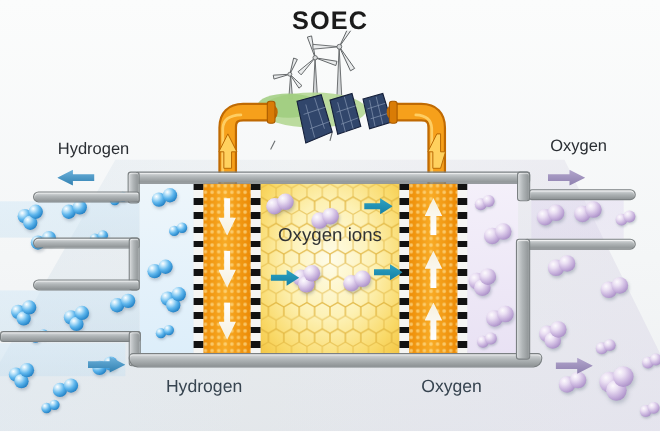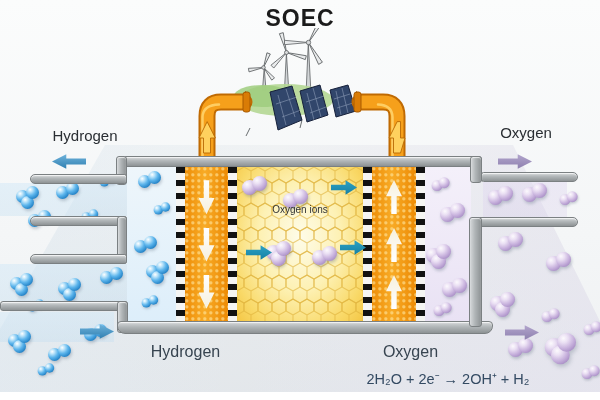--- a/index.html
+++ b/index.html
@@ -60,21 +60,21 @@
      background:radial-gradient(circle at 32% 28%,#ffffff 0%,#bfe5fa 18%,#5db5ec 45%,#1f7fc4 78%,#0f5f9f 100%);}
   .mp::before,.mp::after,.mp i{width:15px;height:15px;
      background:radial-gradient(circle at 33% 28%,#fcfafd 0%,#eadff3 25%,#c8b2dd 55%,#a68bc4 82%,#8f76ad 100%);}
   .m::before{left:0;top:4px;} .m::after{left:10px;top:0;} .m i{left:5px;top:10px;display:none;}
   .m.tri i{display:block;}
   .m.sm{transform:scale(.72);} .m.lg{transform:scale(1.25);}
   
   .txt{position:absolute;z-index:8;text-align:center;color:#26292c;}
   .title{left:225px;top:5px;width:150px;font-size:23px;font-weight:bold;letter-spacing:1px;color:#1b1b1b;}
   .lab-top{font-size:15px;color:#2a2e33;}
-  .ions{left:239px;top:204px;width:122px;font-size:10px;color:#303234;z-index:7;}
+  .ions{left:239px;top:204px;width:122px;font-size:17px;color:#303234;z-index:7;}
   .lab-bot{font-size:16px;color:#374450;}
   .eq{font-size:14.5px;color:#334a62;}
 </style>
 </head>
 <body>
 
 <div class="stage">
 
   <div class="platform"></div>
   <div class="platform-sheen"></div>
@@ -258,15 +258,14 @@
   <div class="flow blue" style="left:80px;top:324px;"></div>
   <div class="flow purple" style="left:498px;top:154px;"></div>
   <div class="flow purple" style="left:505px;top:325px;"></div>
 
   <div class="txt title">SOEC</div>
   <div class="txt lab-top" style="left:38px;top:127px;width:94px;">Hydrogen</div>
   <div class="txt lab-top" style="left:486px;top:124px;width:80px;">Oxygen</div>
   <div class="txt ions">Oxygen ions</div>
   <div class="txt lab-bot" style="left:128px;top:343px;width:115px;">Hydrogen</div>
   <div class="txt lab-bot" style="left:368px;top:343px;width:85px;">Oxygen</div>
-  <div class="txt eq" style="left:348px;top:368px;width:200px;">2H₂O + 2e⁻ → 2OH⁺ + H₂</div>
 
 </div>
 
 </body></html>

